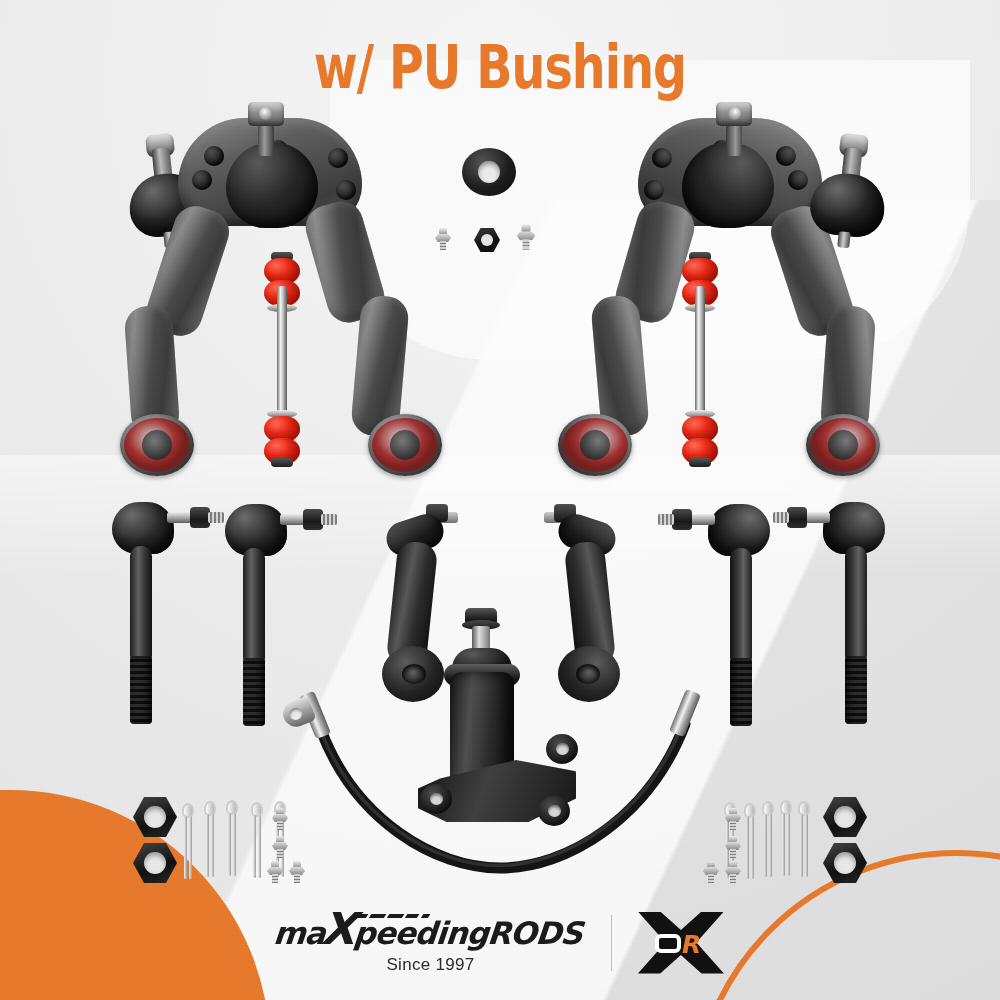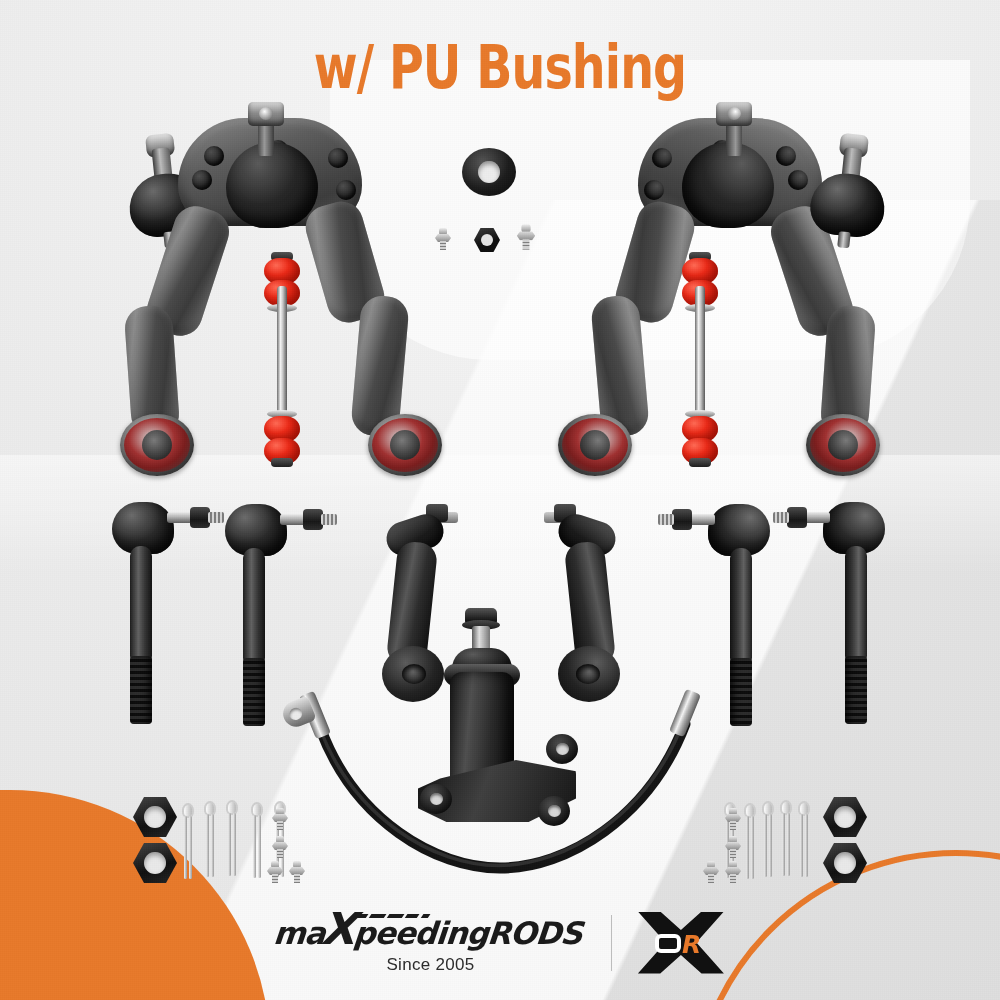--- a/index.html
+++ b/index.html
@@ -536,21 +536,21 @@
         <span class="speed-lines">
           <i style="left:-6px;top:-30px;width:15px;"></i>
           <i style="left:12px;top:-30px;width:15px;"></i>
           <i style="left:30px;top:-30px;width:15px;"></i>
           <i style="left:48px;top:-30px;width:12px;"></i>
           <i style="left:64px;top:-30px;width:7px;"></i>
         </span>
         <span>peeding</span>
         <span>RODS</span>
       </div>
-      <div class="brand-since">Since 2005</div>
+      <div class="brand-since">Since 1997</div>
     </div>
 
     <div class="divider"></div>
 
     <div class="xlogo">
       <div class="xb"></div>
       <div class="oo"></div>
       <div class="rr">R</div>
     </div>
   </div>

